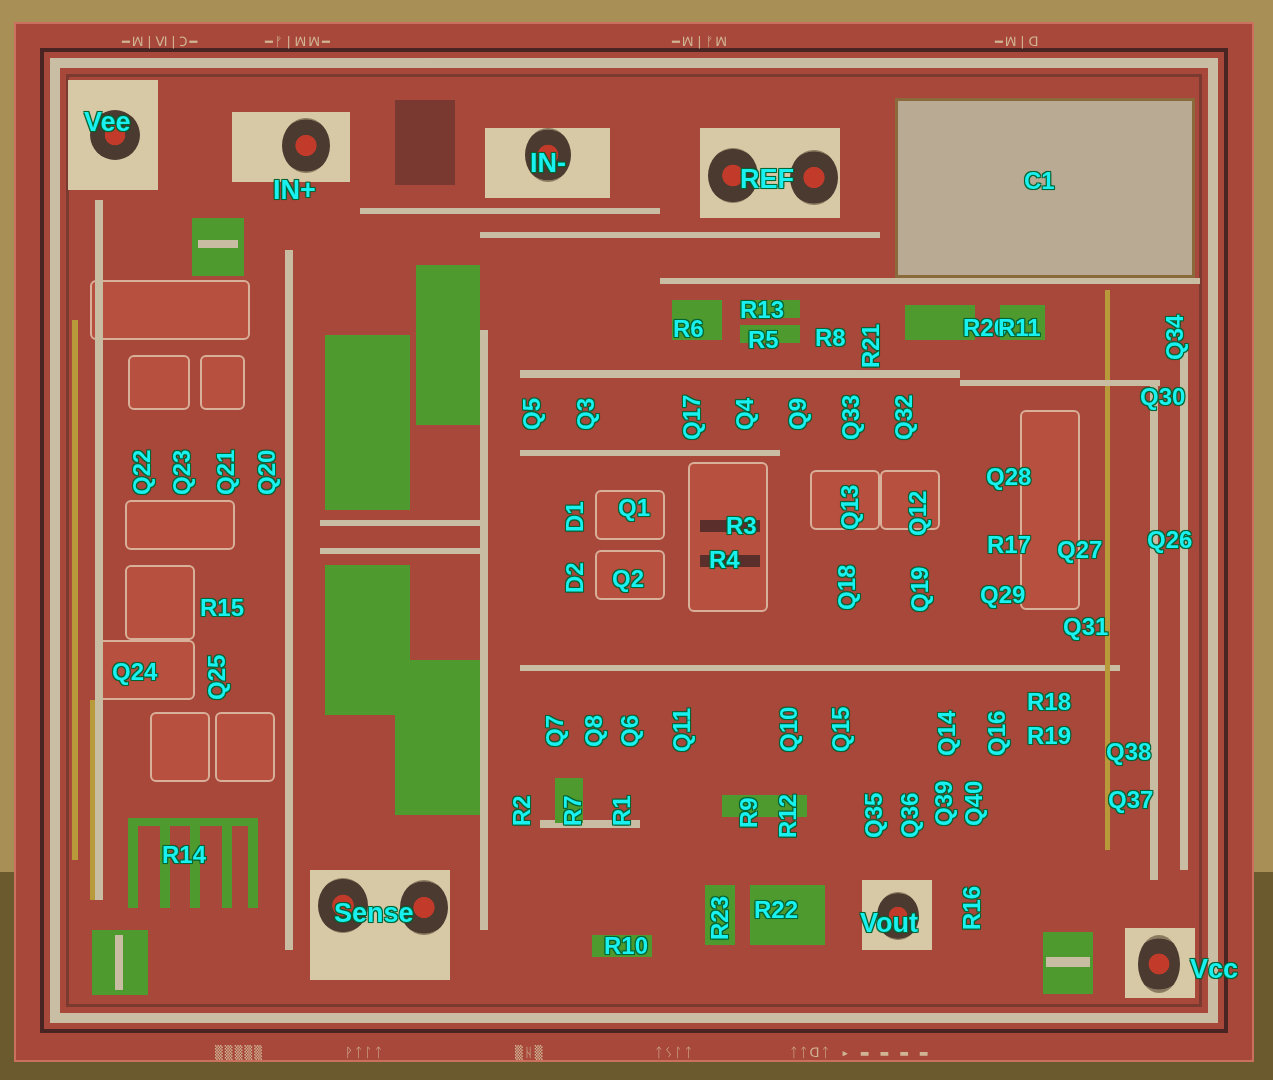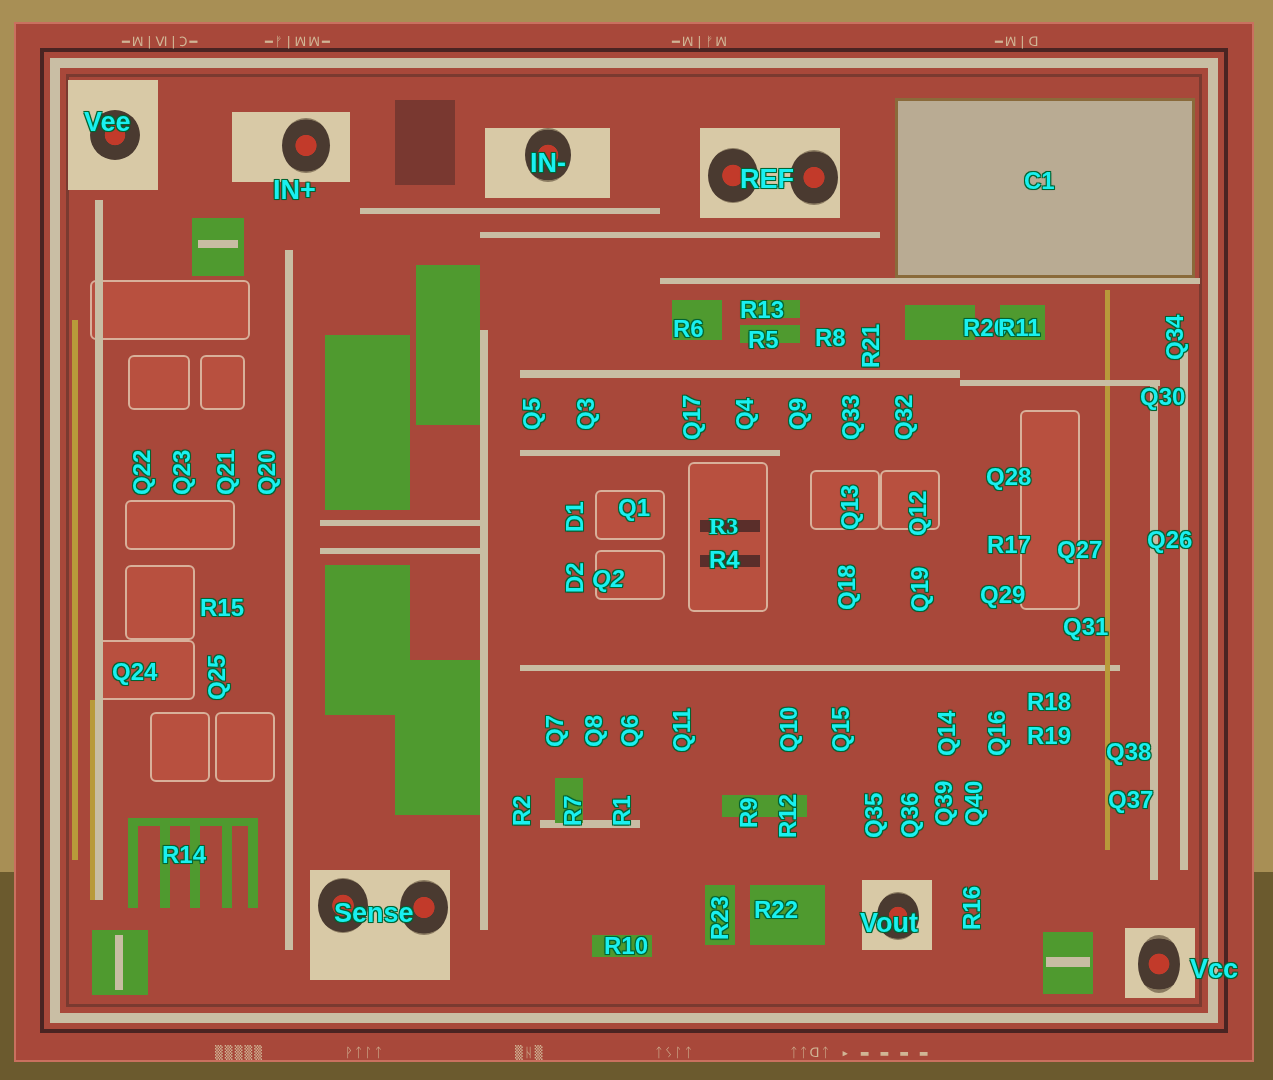--- a/index.html
+++ b/index.html
@@ -170,22 +170,22 @@
   <span class="lbl v" style="left:214px;top:495px;">Q21</span>
   <span class="lbl v" style="left:255px;top:495px;">Q20</span>
   <span class="lbl" style="left:200px;top:596px;">R15</span>
   <span class="lbl" style="left:112px;top:660px;">Q24</span>
   <span class="lbl v" style="left:205px;top:700px;">Q25</span>
   <span class="lbl" style="left:162px;top:843px;">R14</span>
 
   <span class="lbl v" style="left:563px;top:532px;">D1</span>
   <span class="lbl" style="left:618px;top:496px;">Q1</span>
   <span class="lbl v" style="left:563px;top:593px;">D2</span>
-  <span class="lbl" style="left:592px;top:567px;font-style:italic;">Q2</span>
-  <span class="lbl" style="left:709px;top:514px;font-family:Liberation Serif, serif;">R3</span>
+  <span class="lbl" style="left:612px;top:567px;">Q2</span>
+  <span class="lbl" style="left:726px;top:514px;">R3</span>
   <span class="lbl" style="left:709px;top:548px;">R4</span>
   <span class="lbl v" style="left:838px;top:530px;">Q13</span>
   <span class="lbl v" style="left:906px;top:536px;">Q12</span>
   <span class="lbl v" style="left:835px;top:610px;">Q18</span>
   <span class="lbl v" style="left:908px;top:612px;">Q19</span>
 
   <span class="lbl" style="left:986px;top:465px;">Q28</span>
   <span class="lbl" style="left:987px;top:533px;">R17</span>
   <span class="lbl" style="left:1057px;top:538px;">Q27</span>
   <span class="lbl" style="left:1147px;top:528px;">Q26</span>

